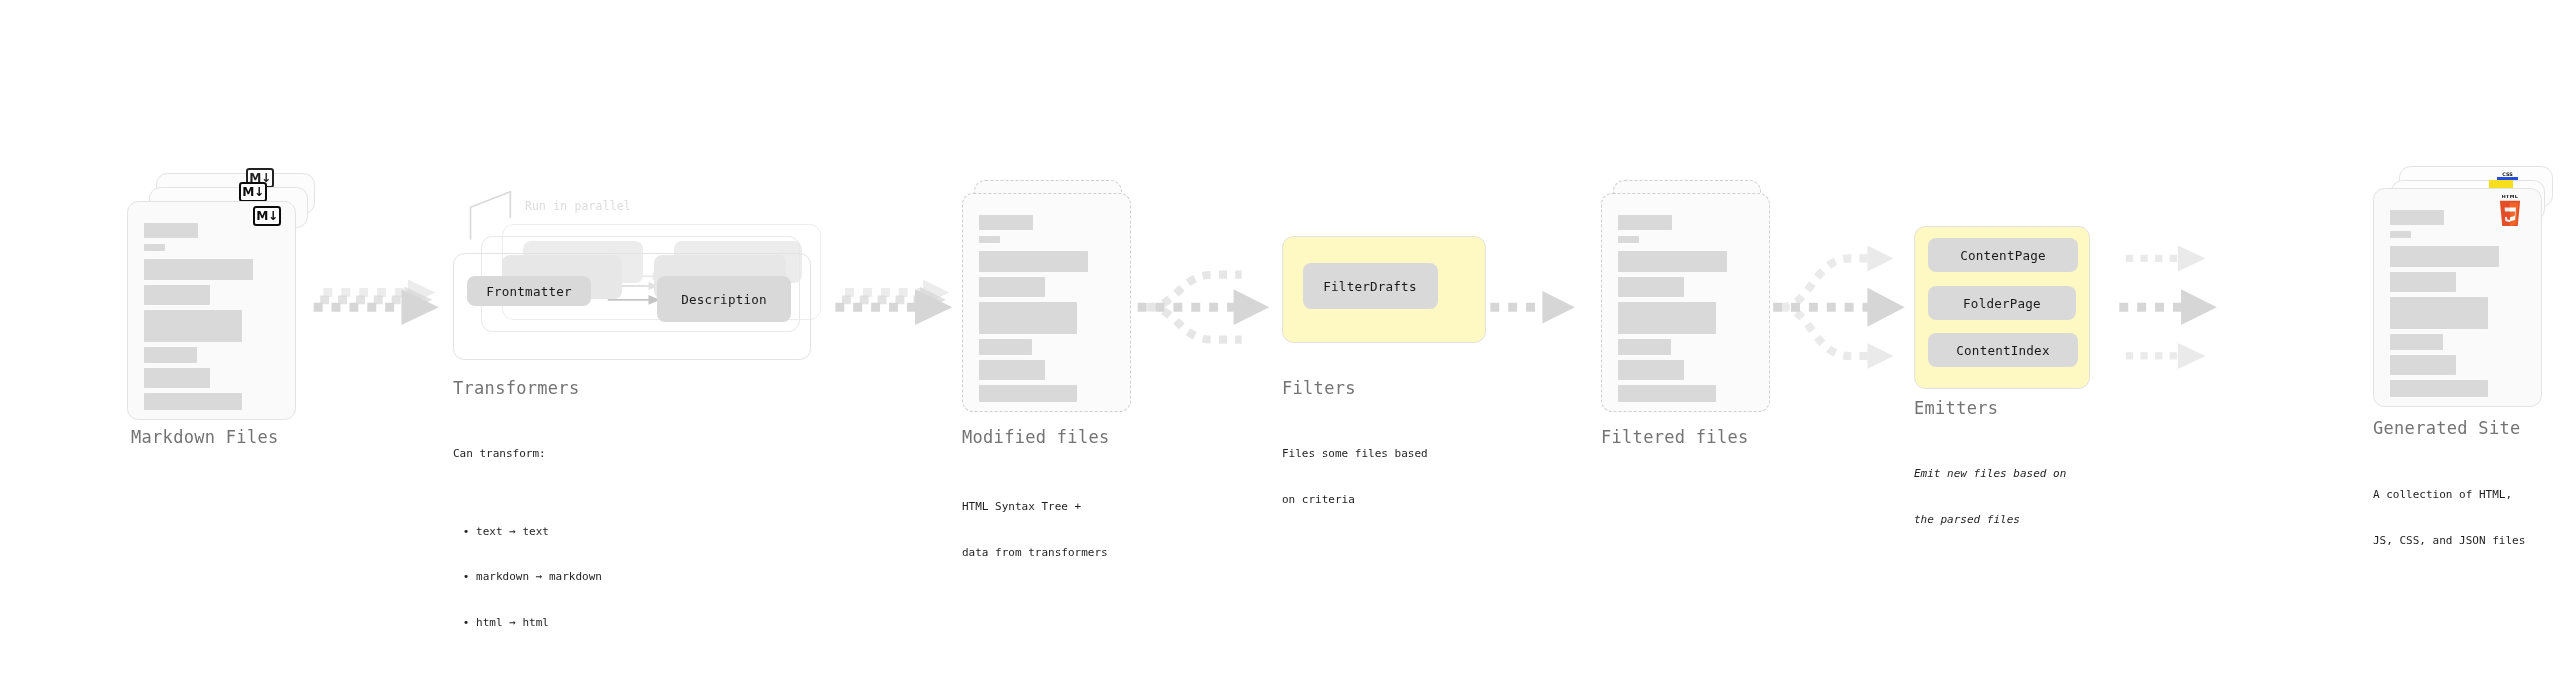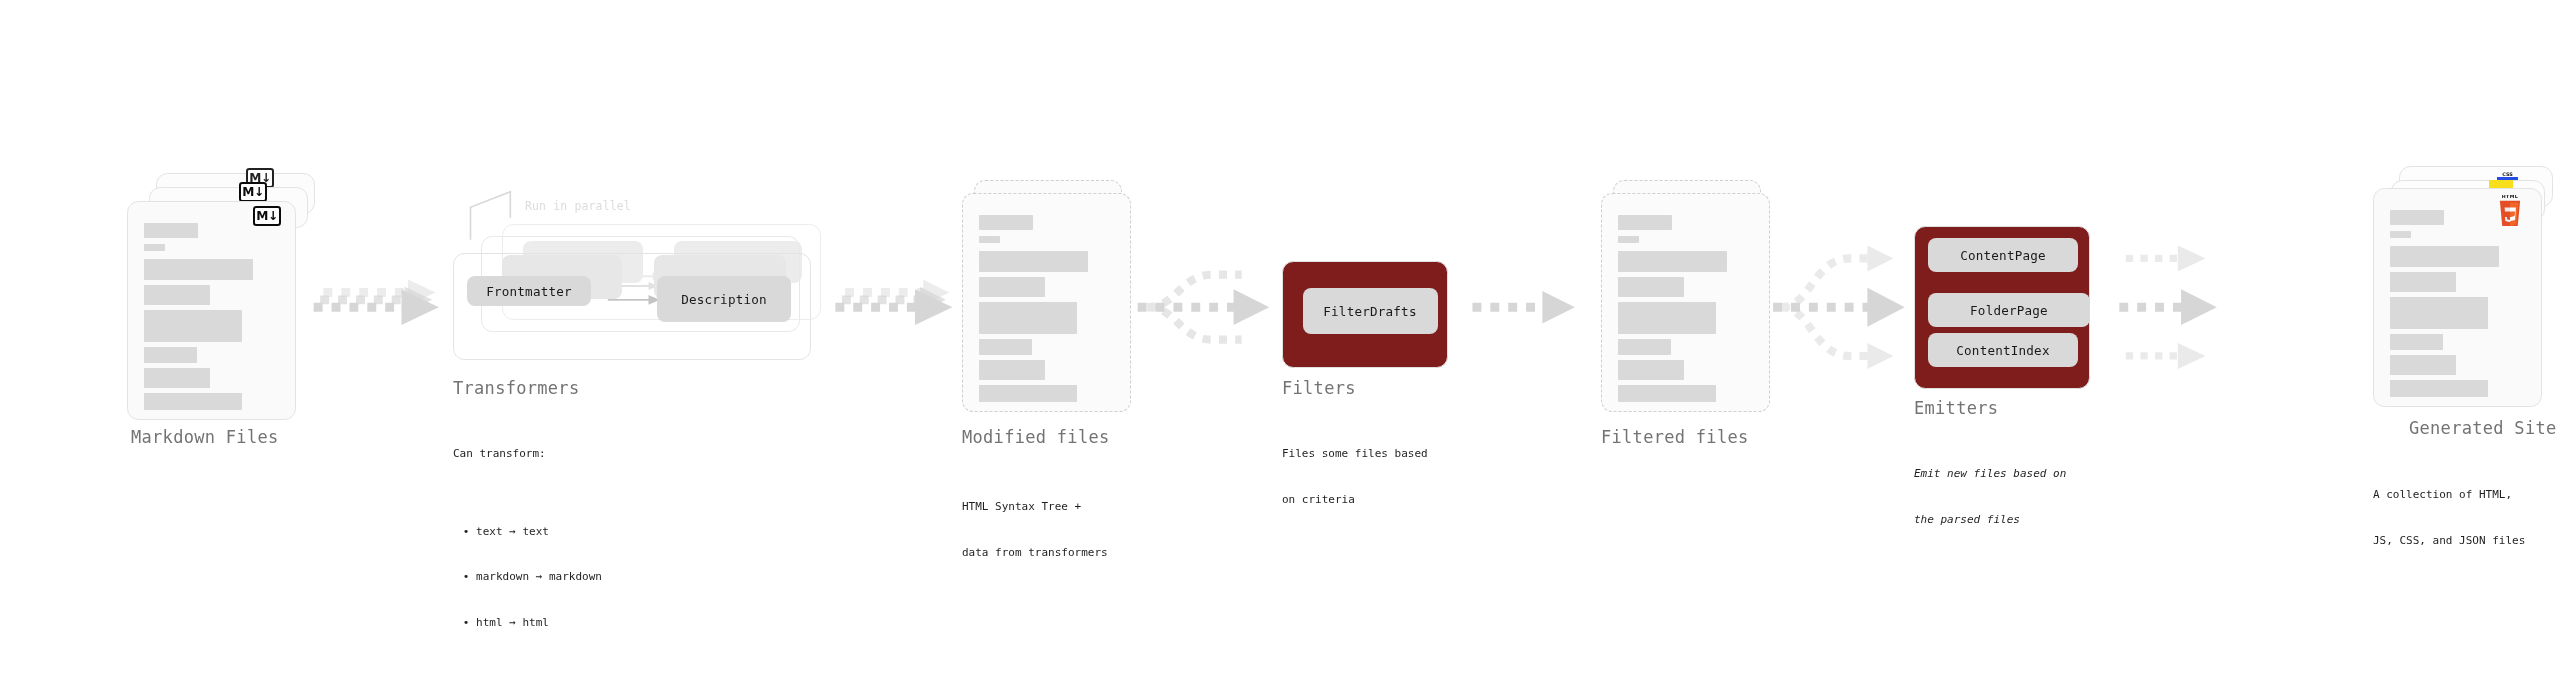--- a/index.html
+++ b/index.html
@@ -68,21 +68,21 @@
   }
   .js-badge {
     position: absolute; width: 24.4px; height: 13px;
     background: #f7df1e;
   }
 
   
   .panel {
     position: absolute;
     border-radius: 11.4px;
-    background: #7f1d1d;
+    background: #fef9c3;
     border: 1.3px solid #e1e1e1;
   }
   .panel.ghost { background: transparent; border-color: #ededed; }
   .pill {
     position: absolute;
     border-radius: 8.1px;
     background: #d9d9d9;
     display: flex; align-items: center; justify-content: center;
     font-size: 12.6px;
     color: #1a1a1a;
@@ -279,21 +279,21 @@
       <div class="skel s7"></div>
       <div class="skel s8"></div>
     </div>
   </div>
   <div class="title" style="left:962px; top:427px;">Modified files</div>
   <div class="sub" style="left:962px; top:469px;">
     <div>HTML Syntax Tree +</div>
     <div>data from transformers</div>
   </div>
 
-  <div class="panel" style="left:1282px; top:261px; width:166px; height:107px;">
+  <div class="panel" style="left:1282px; top:236px; width:204px; height:107px;">
     <div class="pill" style="left:19.5px; top:26px; width:135px; height:46px;">FilterDrafts</div>
   </div>
   <div class="title" style="left:1282px; top:378px;">Filters</div>
   <div class="sub" style="left:1282px; top:416px;">
     <div>Files some files based</div>
     <div>on criteria</div>
   </div>
 
   <div class="cardstack">
     <div class="card dashed" style="left:1613px; top:180px; width:148px; height:41px;"></div>
@@ -305,21 +305,21 @@
       <div class="skel s5"></div>
       <div class="skel s6"></div>
       <div class="skel s7"></div>
       <div class="skel s8"></div>
     </div>
   </div>
   <div class="title" style="left:1601px; top:427px;">Filtered files</div>
 
   <div class="panel" style="left:1914px; top:226px; width:176px; height:163px;">
     <div class="pill" style="left:13px; top:11.4px; width:150px; height:34px;">ContentPage</div>
-    <div class="pill" style="left:13px; top:66px; width:162px; height:34px;">FolderPage</div>
+    <div class="pill" style="left:13px; top:59px; width:148px; height:34px;">FolderPage</div>
     <div class="pill" style="left:13px; top:106px; width:150px; height:34px;">ContentIndex</div>
   </div>
   <div class="title" style="left:1914px; top:398px;">Emitters</div>
   <div class="sub" style="left:1914px; top:436px;font-style:italic;">
     <div>Emit new files based on</div>
     <div>the parsed files</div>
   </div>
 
   <div class="cardstack">
     <div class="card" style="left:2399px; top:166px; width:154px; height:41px; background:#fdfdfd;"></div>
@@ -346,20 +346,20 @@
         <text x="256" y="56" text-anchor="middle" font-size="86" font-weight="bold" font-family="DejaVu Sans, Liberation Sans, sans-serif" fill="#111111" letter-spacing="8">HTML</text>
         <path fill="#e44d26" d="M71,100 L113,560 L255,600 L398,560 L441,100 Z"></path>
         <path fill="#f16529" d="M256,132 L256,570 L371,538 L408,132 Z"></path>
         <path fill="#ebebeb" d="M256,227 L157,227 L164,300 L256,300 L256,227 Z
                                  M256,380 L256,453 L256,453 L203,439 L200,400 L163,400 L170,470 L256,494 L256,380 Z"></path>
         <path fill="#ffffff" d="M256,227 L256,300 L348,300 L341,380 L256,402 L256,478 L349,452 L364,227 Z"></path>
       </g>
     </svg>
   </div>
 
-  <div class="title" style="left:2373px; top:418px;margin-left:36px;">Generated Site</div>
+  <div class="title" style="left:2373px; top:418px;">Generated Site</div>
   <div class="sub" style="left:2373px; top:457px;">
     <div>A collection of HTML,</div>
     <div>JS, CSS, and JSON files</div>
   </div>
 
 </div>
 
 
 </body></html>

